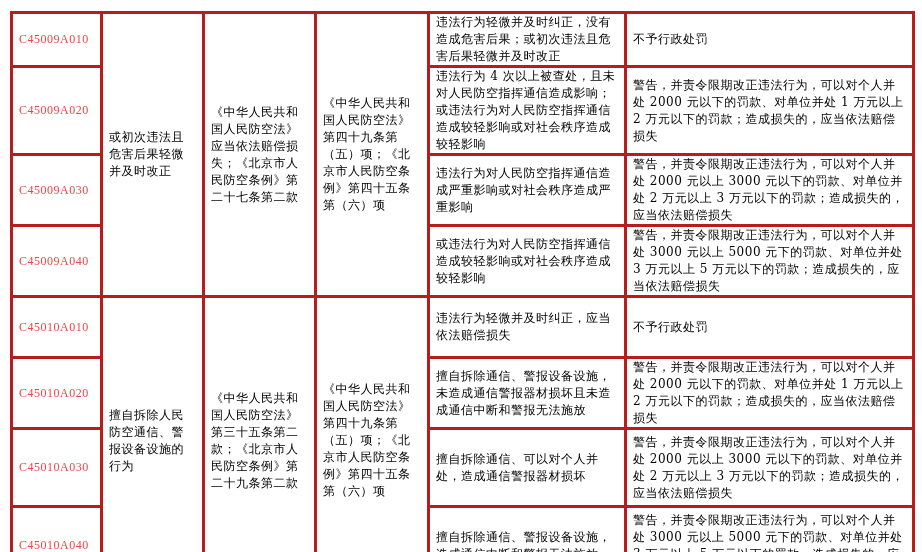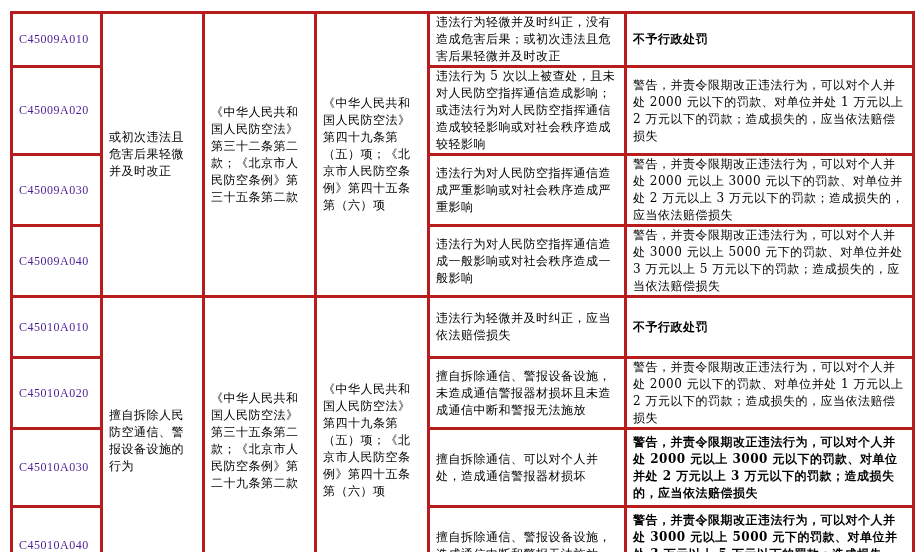--- a/index.html
+++ b/index.html
@@ -28,67 +28,67 @@
       vertical-align: middle;
       padding: 0 6px;
       font-size: 12px;
       line-height: 17px;
       letter-spacing: 0.5px;
       overflow: hidden;
     }
     td.code {
       font-size: 11px;
       letter-spacing: 1px;
-      color: #4c1d95;
+      color: #ef4444;
       font-family: "Liberation Serif", serif;
       padding-left: 7px;
     }
     td.behavior { padding-left: 7px; line-height: 20px; }
     td.basis { padding-left: 8px; line-height: 20px; }
     td.penalty-basis { padding-left: 7px; line-height: 20px; }
     td.circ { vertical-align: top; padding-top: 1px; line-height: 17px; }
     td.circ.mid { vertical-align: middle; padding-top: 0; }
     td.pen { vertical-align: top; padding-top: 2px; line-height: 17px; }
-    td.pen.mid { vertical-align: middle; padding-top: 0; font-weight: bold; }
+    td.pen.mid { vertical-align: middle; padding-top: 0; }
   </style>
 </head>
 <body>
 
 <table class="grid">
   <colgroup>
     <col style="width:90px">
     <col style="width:102px">
     <col style="width:112px">
     <col style="width:113px">
     <col style="width:197px">
     <col style="width:288px">
   </colgroup>
   <tbody>
 
     <tr style="height:46px">
       <td class="code">C45009A010</td>
       <td class="behavior" rowspan="4">或初次违法且危害后果轻微并及时改正</td>
-      <td class="basis" rowspan="4">《中华人民共和国人民防空法》第三十二条第二款；《北京市人民防空条例》第三十五条第二款</td>
+      <td class="basis" rowspan="4">《中华人民共和国人民防空法》应当依法赔偿损失；《北京市人民防空条例》第二十七条第二款</td>
       <td class="penalty-basis" rowspan="4">《中华人民共和国人民防空法》第四十九条第（五）项；《北京市人民防空条例》第四十五条第（六）项</td>
       <td class="circ">违法行为轻微并及时纠正，没有造成危害后果；或初次违法且危害后果轻微并及时改正</td>
       <td class="pen mid">不予行政处罚</td>
     </tr>
     <tr style="height:77px">
       <td class="code">C45009A020</td>
-      <td class="circ">违法行为 5 次以上被查处，且未对人民防空指挥通信造成影响；或违法行为对人民防空指挥通信造成较轻影响或对社会秩序造成较轻影响</td>
+      <td class="circ">违法行为 4 次以上被查处，且未对人民防空指挥通信造成影响；或违法行为对人民防空指挥通信造成较轻影响或对社会秩序造成较轻影响</td>
       <td class="pen">警告，并责令限期改正违法行为，可以对个人并处 2000 元以下的罚款、对单位并处 1 万元以上 2 万元以下的罚款；造成损失的，应当依法赔偿损失</td>
     </tr>
     <tr style="height:61px">
       <td class="code">C45009A030</td>
       <td class="circ mid">违法行为对人民防空指挥通信造成严重影响或对社会秩序造成严重影响</td>
       <td class="pen">警告，并责令限期改正违法行为，可以对个人并处 2000 元以上 3000 元以下的罚款、对单位并处 2 万元以上 3 万元以下的罚款；造成损失的，应当依法赔偿损失</td>
     </tr>
     <tr style="height:70px">
       <td class="code">C45009A040</td>
-      <td class="circ mid">违法行为对人民防空指挥通信造成一般影响或对社会秩序造成一般影响</td>
+      <td class="circ mid">或违法行为对人民防空指挥通信造成较轻影响或对社会秩序造成较轻影响</td>
       <td class="pen">警告，并责令限期改正违法行为，可以对个人并处 3000 元以上 5000 元下的罚款、对单位并处 3 万元以上 5 万元以下的罚款；造成损失的，应当依法赔偿损失</td>
     </tr>
 
     <tr style="height:61px">
       <td class="code">C45010A010</td>
       <td class="behavior" rowspan="4">擅自拆除人民防空通信、警报设备设施的行为</td>
       <td class="basis" rowspan="4">《中华人民共和国人民防空法》第三十五条第二款；《北京市人民防空条例》第二十九条第二款</td>
       <td class="penalty-basis" rowspan="4">《中华人民共和国人民防空法》第四十九条第（五）项；《北京市人民防空条例》第四十五条第（六）项</td>
       <td class="circ mid">违法行为轻微并及时纠正，应当依法赔偿损失</td>
       <td class="pen mid">不予行政处罚</td>

